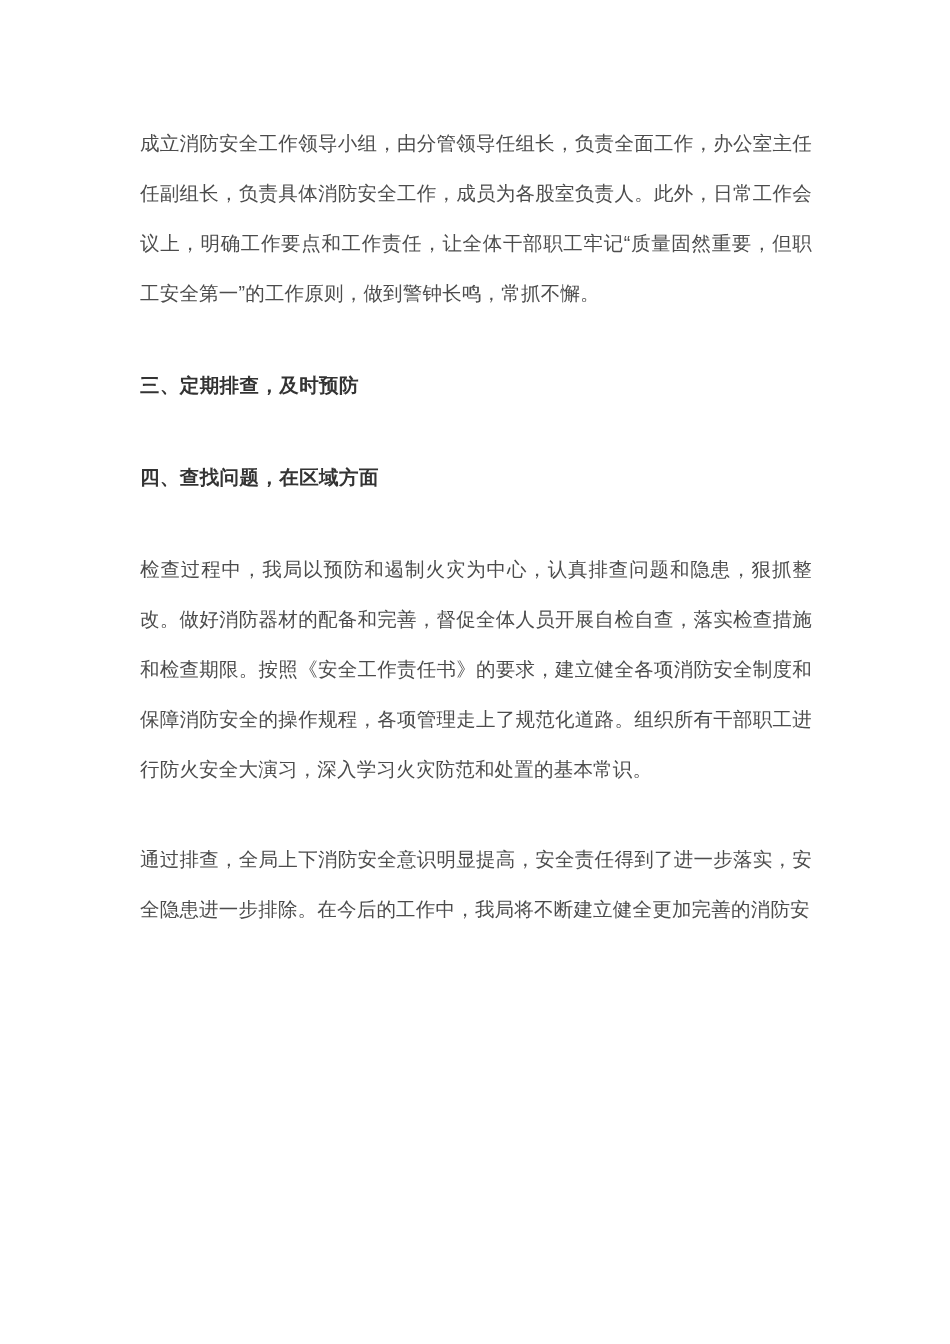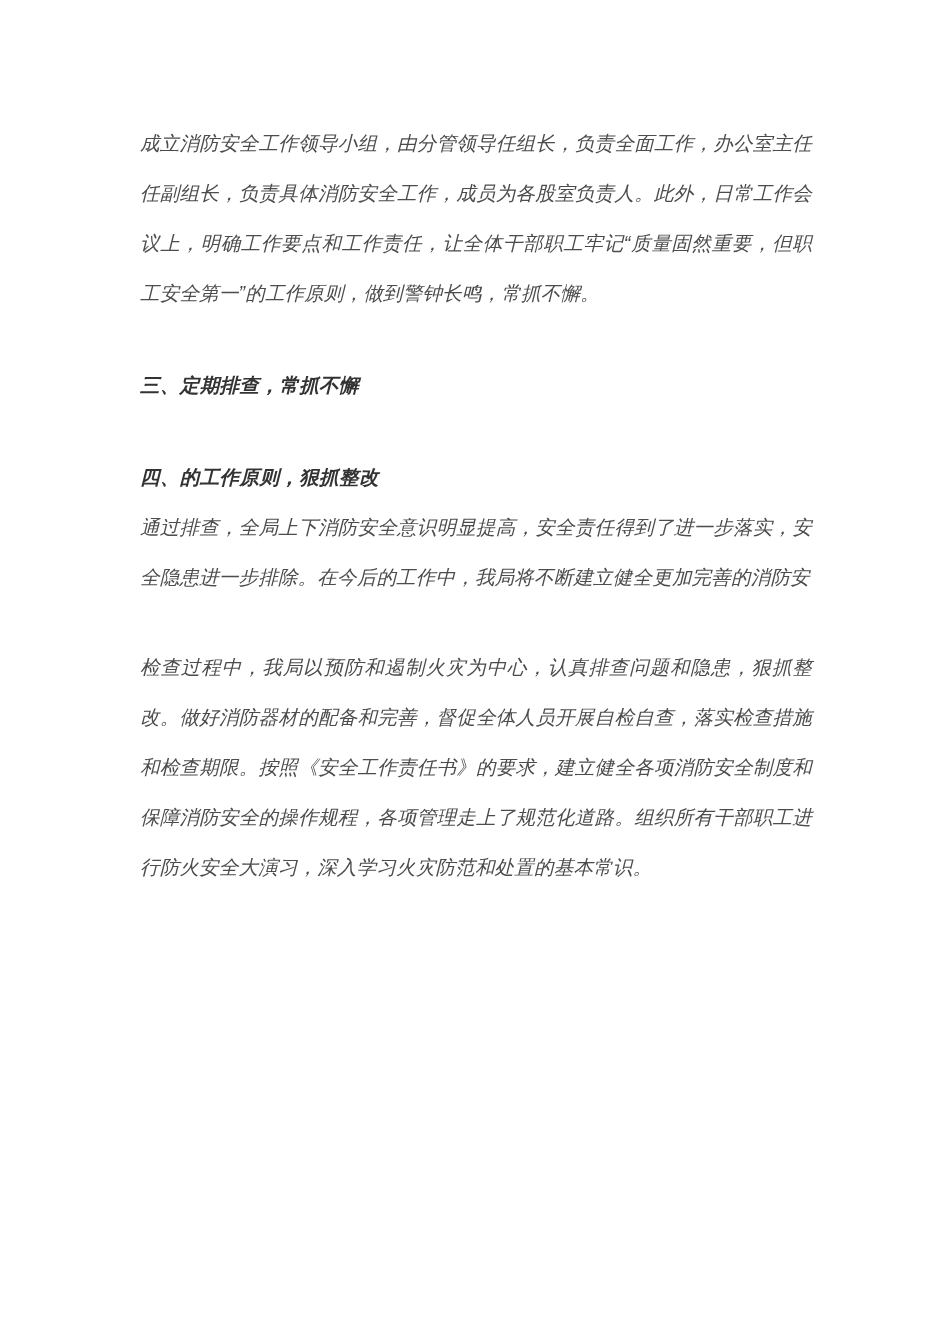--- a/index.html
+++ b/index.html
@@ -13,21 +13,20 @@
     overflow: hidden;
     font-family: "Liberation Sans", "DejaVu Sans", sans-serif;
     -webkit-font-smoothing: antialiased;
   }
   .page {
     position: relative;
     width: 950px;
     height: 1344px;
     background: #ffffff;
     box-sizing: border-box;
-    font-style: italic;
   }
   .content {
     position: absolute;
     left: 140px;
     top: 118px;
     width: 672px;
   }
   .para {
     margin: 0;
     padding: 0;
@@ -59,23 +58,23 @@
   }
 </style>
 </head>
 <body>
 
 <div class="page">
   <div class="content">
 
     <p class="para">成立消防安全工作领导小组，由分管领导任组长，负责全面工作，办公室主任任副组长，负责具体消防安全工作，成员为各股室负责人。此外，日常工作会议上，明确工作要点和工作责任，让全体干部职工牢记“质量固然重要，但职工安全第一”的工作原则，做到警钟长鸣，常抓不懈。</p>
 
-    <h2 class="heading gap-before-heading">三、定期排查，常抓不懈</h2>
+    <h2 class="heading gap-before-heading">三、定期排查，及时预防</h2>
 
 
-    <h2 class="heading gap-before-heading">四、的工作原则，狠抓整改</h2>
+    <h2 class="heading gap-before-heading">四、查找问题，在区域方面</h2>
+
+    <p class="para gap-after-heading">检查过程中，我局以预防和遏制火灾为中心，认真排查问题和隐患，狠抓整改。做好消防器材的配备和完善，督促全体人员开展自检自查，落实检查措施和检查期限。按照《安全工作责任书》的要求，建立健全各项消防安全制度和保障消防安全的操作规程，各项管理走上了规范化道路。组织所有干部职工进行防火安全大演习，深入学习火灾防范和处置的基本常识。</p>
 
     <p class="para">通过排查，全局上下消防安全意识明显提高，安全责任得到了进一步落实，安全隐患进一步排除。在今后的工作中，我局将不断建立健全更加完善的消防安</p>
-
-    <p class="para gap-after-heading">检查过程中，我局以预防和遏制火灾为中心，认真排查问题和隐患，狠抓整改。做好消防器材的配备和完善，督促全体人员开展自检自查，落实检查措施和检查期限。按照《安全工作责任书》的要求，建立健全各项消防安全制度和保障消防安全的操作规程，各项管理走上了规范化道路。组织所有干部职工进行防火安全大演习，深入学习火灾防范和处置的基本常识。</p>
 
   </div>
 </div>
 
 </body></html>

